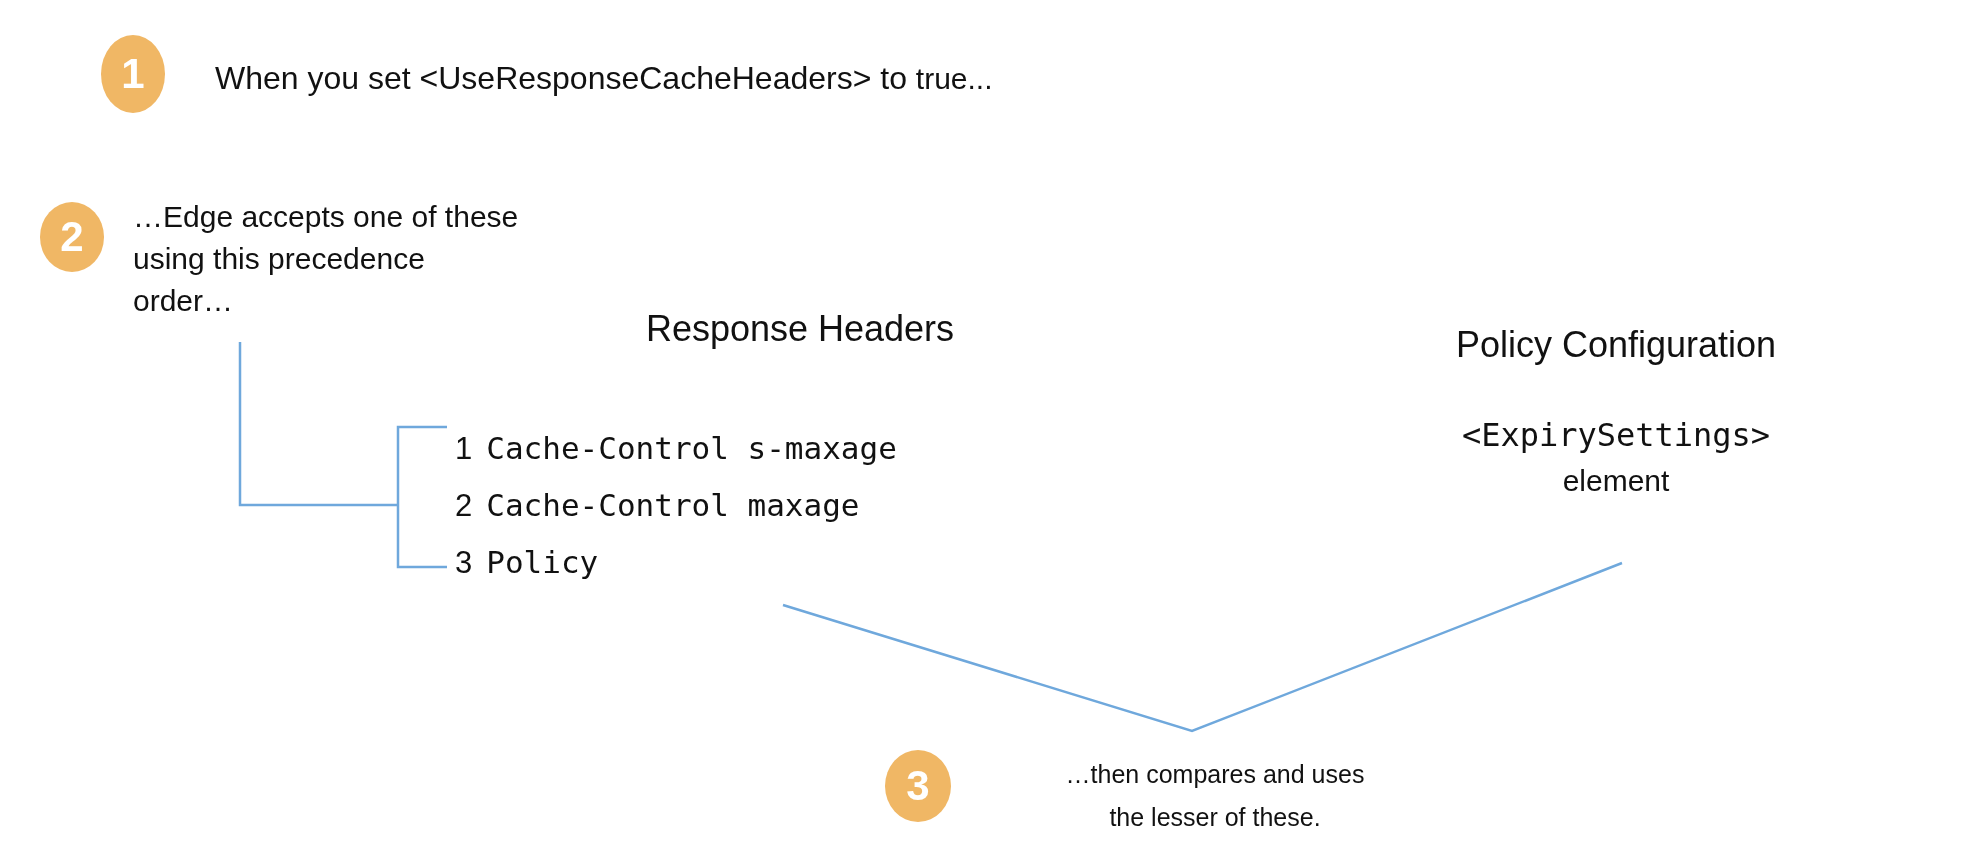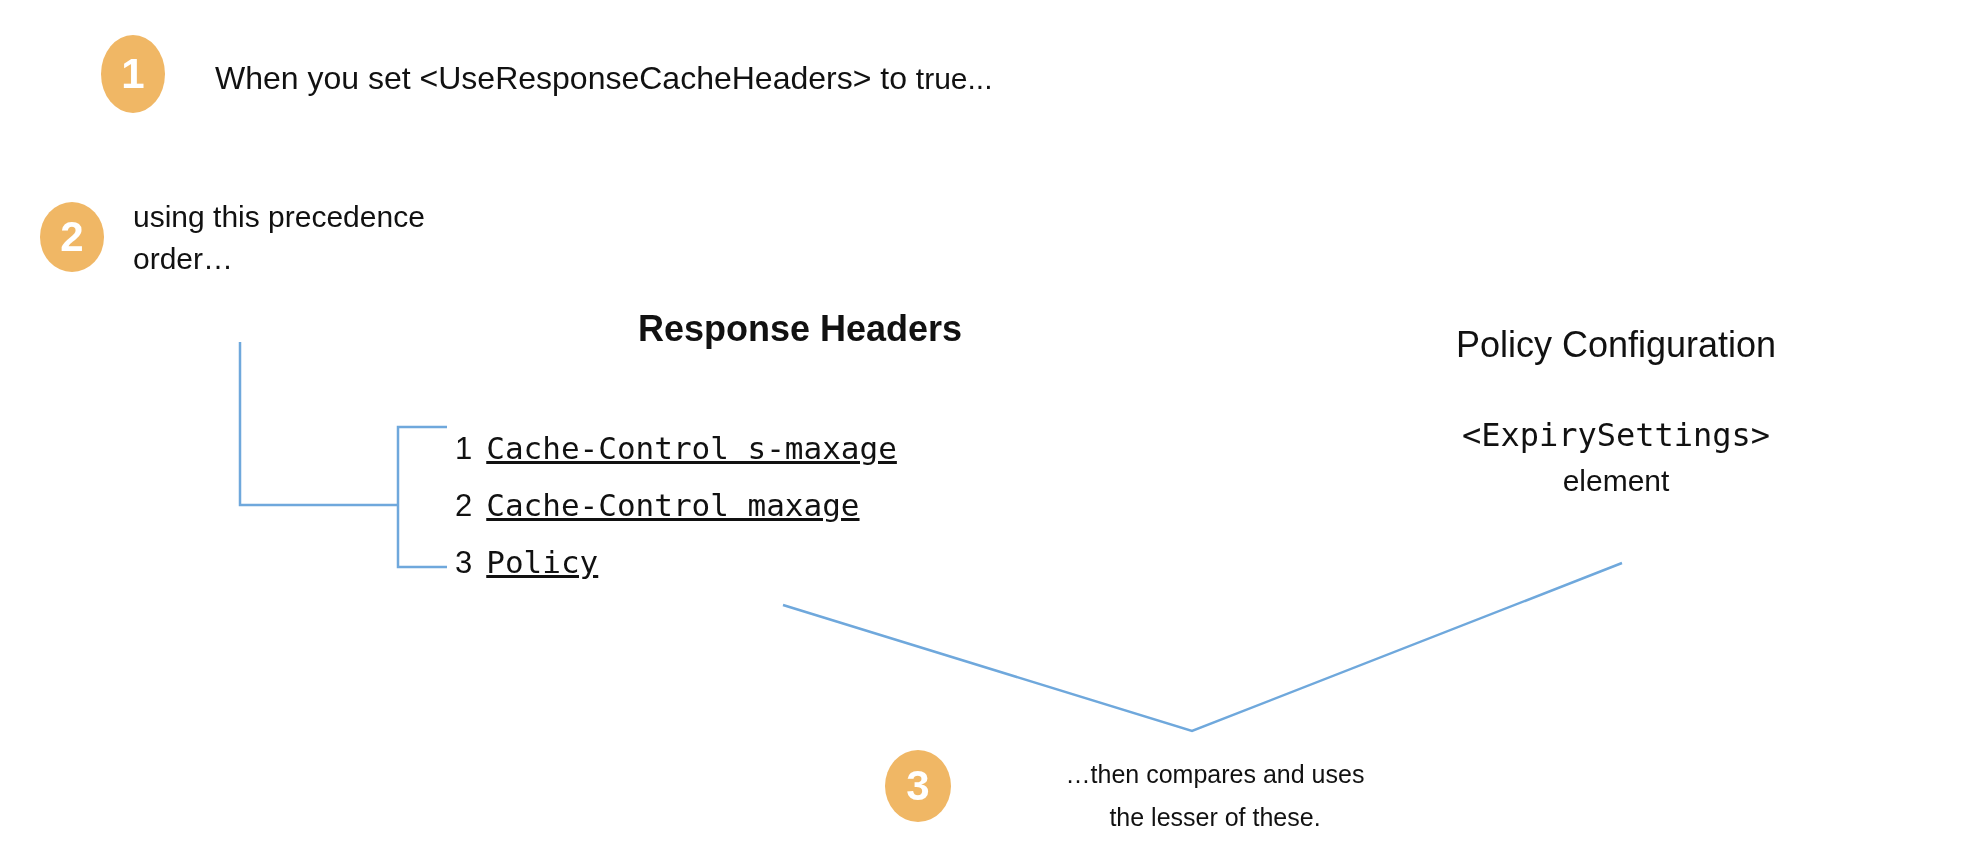--- a/index.html
+++ b/index.html
@@ -23,21 +23,21 @@
     line-height:1;
   }
   .step-text{font-size:32px;line-height:1.32;}
   .heading{
     font-size:36px;
     text-align:center;
     white-space:nowrap;
   }
   .mono{font-family:"DejaVu Sans Mono", monospace;}
   .code-inline{font-family:Liberation Sans, sans-serif;font-size:30px;}
-  .prec-list{font-size:31px;line-height:56px;white-space:nowrap;text-decoration:underline;}
+  .prec-list{font-size:31px;line-height:56px;white-space:nowrap;}
   .prec-item .rank{
     font-family:"Liberation Sans", sans-serif;
     display:inline-block;
     margin-right:14px;
   }
   .prec-item .val{font-family:"DejaVu Sans Mono", monospace;}
   .centered{text-align:center;}
   svg{position:absolute;top:0;left:0;}
 </style>
 </head>
@@ -58,25 +58,26 @@
     <span>1</span>
   </div>
   <div class="abs step-text" style="left:215px;top:57px;white-space:nowrap;">
     <span>When you set &lt;UseResponseCacheHeaders&gt; to </span><span class="code-inline">true...</span>
   </div>
 
   <div class="step-circle" style="left:40px;top:202px;width:64px;height:70px;">
     <span>2</span>
   </div>
   <div class="abs step-text" style="left:133px;top:196px;font-size:30px;line-height:42px;">
+    <div>…Edge accepts one of these</div>
     <div>using this precedence</div>
     <div>order…</div>
   </div>
 
-  <div class="abs heading" style="left:590px;top:308px;width:420px;font-weight:bold;">Response Headers</div>
+  <div class="abs heading" style="left:590px;top:308px;width:420px;">Response Headers</div>
   <div class="abs heading" style="left:1406px;top:324px;width:420px;">Policy Configuration</div>
 
   <div class="abs prec-list" style="left:455px;top:420px;">
     <div class="prec-item">
       <span class="rank">1</span><span class="val">Cache-Control s-maxage</span>
     </div>
     <div class="prec-item">
       <span class="rank">2</span><span class="val">Cache-Control maxage</span>
     </div>
     <div class="prec-item">

